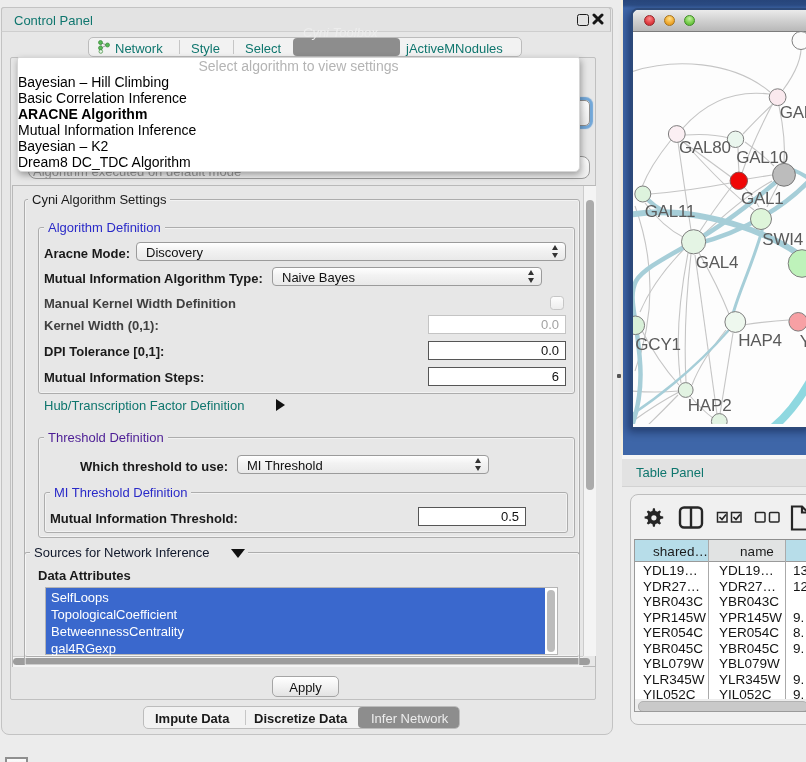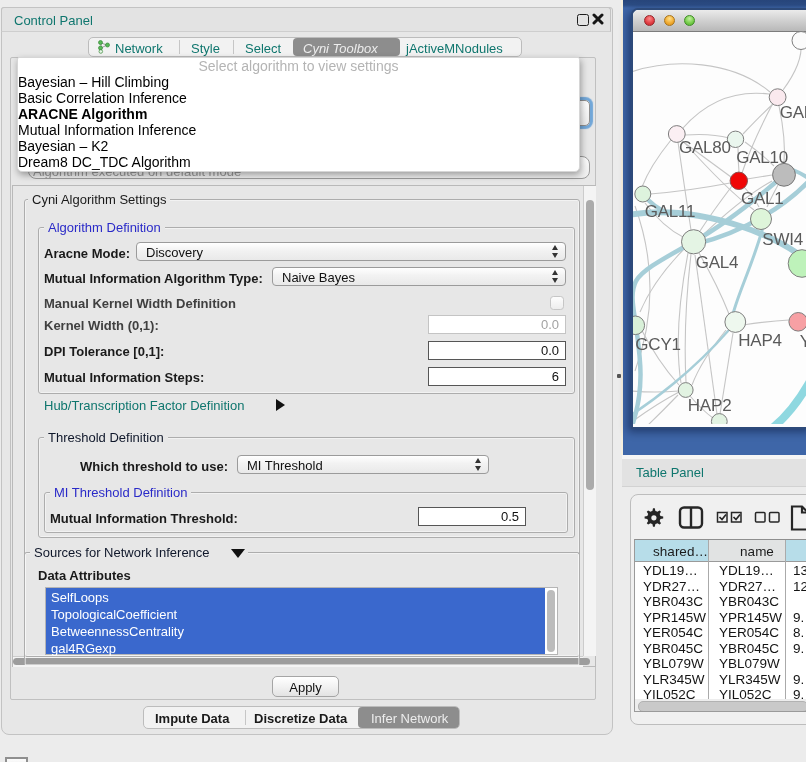--- a/index.html
+++ b/index.html
@@ -42,21 +42,21 @@
   <path d="M4 3 L10 5 M4 8 L10 5 M4 3 L4 11" stroke="#9a9a9a" stroke-width="1"></path>
   <circle cx="3.5" cy="2.5" r="2" fill="#58b957" stroke="#3a8a3a" stroke-width="0.7"></circle>
   <circle cx="3.5" cy="8" r="2" fill="#58b957" stroke="#3a8a3a" stroke-width="0.7"></circle>
   <circle cx="3.8" cy="11.5" r="1.8" fill="#e8f6e8" stroke="#3a8a3a" stroke-width="0.7"></circle>
   <circle cx="10.5" cy="5" r="2" fill="#58b957" stroke="#3a8a3a" stroke-width="0.7"></circle>
 </svg>
 <div class="abs r13" style="left:115px;top:41px;">Network</div>
 <div class="abs r13" style="left:191px;top:41px;">Style</div>
 <div class="abs r13" style="left:245px;top:41px;">Select</div>
 <div class="abs" style="left:293px;top:38px;width:107px;height:18px;background:#8d8d8d;border-radius:4px;"></div>
-<div class="abs" style="left:303px;top:41px;font-size:13px;color:#ededed;font-style:italic;">Cyni Toolbox</div>
+<div class="abs" style="left:303px;top:25px;font-size:13px;color:#ededed;font-style:italic;">Cyni Toolbox</div>
 <div class="abs r13" style="left:406px;top:41px;">jActiveMNodules</div>
 
 <div class="abs" style="left:10px;top:57px;width:586px;height:643px;border:1px solid #c0c0c0;border-radius:2px;box-sizing:border-box;"></div>
 
 <div class="abs" style="left:28px;top:100px;width:560px;height:24px;border:1px solid #8f8f8f;border-radius:5px;
      background:linear-gradient(#fdfdfd,#ececec);box-shadow:0 0 1px 2.5px #72a7d8;"></div>
 
 <div class="abs" style="left:28px;top:156px;width:560px;height:21px;border:1px solid #9b9b9b;border-radius:8px;
      background:linear-gradient(#fbfbfb,#ededed);"></div>
 <div class="abs" style="left:33px;top:164px;font-size:13px;color:#9b9b9b;">Algorithm executed on default mode</div>
@@ -74,38 +74,38 @@
 
 <div class="gbox" style="left:38px;top:227px;width:535px;height:165px;"></div>
 <div class="gtitle" style="left:44px;top:221px;color:#2a2ac8;">Algorithm Definition</div>
 
 <div class="abs b13" style="left:44px;top:246px;">Aracne Mode:</div>
 <div class="combo" style="left:136px;top:242px;width:430px;">Discovery<span class="carets">
       <span class="caret-u"></span>
       <span class="caret-d"></span>
     </span></div>
 <div class="abs b13" style="left:44px;top:271px;">Mutual Information Algorithm Type:</div>
-<div class="combo" style="left:272px;top:267px;width:294px;">Naive Bayes<span class="carets">
+<div class="combo" style="left:272px;top:267px;width:270px;">Naive Bayes<span class="carets">
       <span class="caret-u"></span>
       <span class="caret-d"></span>
     </span></div>
 <div class="abs gray13" style="left:44px;top:296px;">Manual Kernel Width Definition</div>
 <div class="abs" style="left:550px;top:296px;width:12px;height:12px;border:1px solid #c6c6c6;border-radius:3.5px;background:linear-gradient(#fdfdfd,#ededed);"></div>
 <div class="abs gray13" style="left:44px;top:318px;">Kernel Width (0,1):</div>
 <div class="field" style="left:428px;top:315px;width:138px;border:1px solid #c4c4c4;color:#a2a2a2;">0.0</div>
 <div class="abs b13" style="left:44px;top:344px;">DPI Tolerance [0,1]:</div>
 <div class="field" style="left:428px;top:341px;width:138px;border:1px solid #565656;">0.0</div>
 <div class="abs b13" style="left:44px;top:370px;">Mutual Information Steps:</div>
 <div class="field" style="left:428px;top:367px;width:138px;border:1px solid #565656;">6</div>
 
 <div class="abs r13" style="left:44px;top:398px;">Hub/Transcription Factor Definition</div>
 <div class="abs" style="left:276px;top:399px;width:0;height:0;border-top:6.5px solid transparent;border-bottom:6.5px solid transparent;border-left:9px solid #111;"></div>
 
 <div class="gbox" style="left:38px;top:437px;width:535px;height:99px;"></div>
-<div class="gtitle" style="left:44px;top:431px;color:#0f172a;">Threshold Definition</div>
+<div class="gtitle" style="left:44px;top:431px;color:#4c1d95;">Threshold Definition</div>
 
 <div class="abs b13" style="left:80px;top:459px;">Which threshold to use:</div>
 <div class="combo" style="left:237px;top:455px;width:252px;">MI Threshold<span class="carets">
       <span class="caret-u"></span>
       <span class="caret-d"></span>
     </span></div>
 
 <div class="gbox" style="left:44px;top:492px;width:522px;height:39px;"></div>
 <div class="gtitle" style="left:50px;top:486px;color:#2a2ac8;">MI Threshold Definition</div>
 <div class="abs b13" style="left:50px;top:511px;">Mutual Information Threshold:</div>

